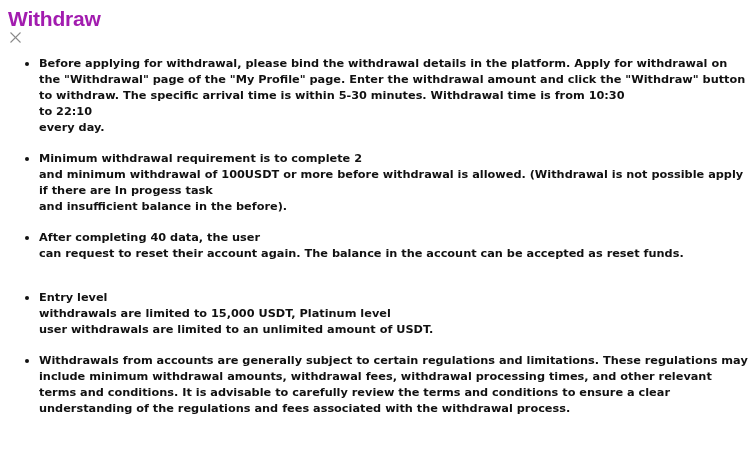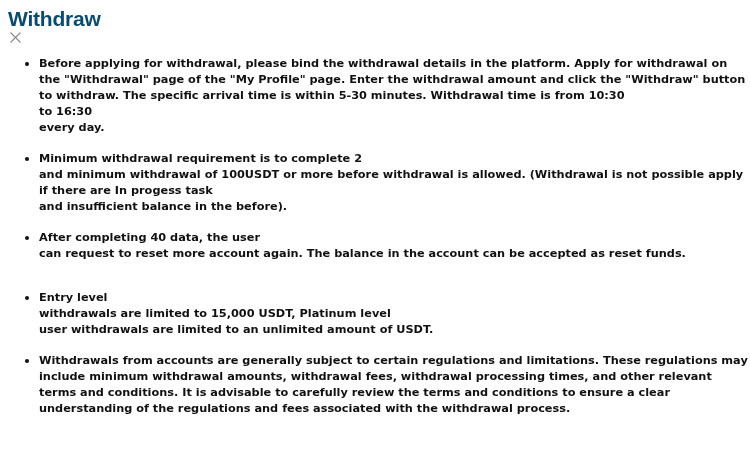--- a/index.html
+++ b/index.html
@@ -17,21 +17,21 @@
   }
   .title {
     position: absolute;
     left: 8px;
     top: 6px;
     margin: 0;
     font-family: "Liberation Sans", sans-serif;
     font-weight: bold;
     font-size: 21px;
     line-height: 26px;
-    color: #0c4a6e;
+    color: #a21caf;
     letter-spacing: -0.2px;
   }
   .close {
     position: absolute;
     left: 9px;
     top: 31px;
     width: 13px;
     height: 13px;
     cursor: pointer;
   }
@@ -77,33 +77,33 @@
     <svg width="13" height="13" viewBox="0 0 13 13">
       <line x1="1.5" y1="1.5" x2="11.5" y2="11.5" stroke="#8a8a8a" stroke-width="1.1"></line>
       <line x1="11.5" y1="1.5" x2="1.5" y2="11.5" stroke="#8a8a8a" stroke-width="1.1"></line>
     </svg>
   </div>
 
   <ul class="rules">
     <li class="item-1">
       <span class="bullet"></span>
       <span class="line">Before applying for withdrawal, please bind the withdrawal details in the platform. Apply for withdrawal on the "Withdrawal" page of the "My Profile" page. Enter the withdrawal amount and click the "Withdraw" button to withdraw. The specific arrival time is within 5-30 minutes. Withdrawal time is from 10:30</span>
-      <span class="line">to 16:30</span>
+      <span class="line">to 22:10</span>
       <span class="line">every day.</span>
     </li>
     <li class="item-2">
       <span class="bullet"></span>
       <span class="line">Minimum withdrawal requirement is to complete 2</span>
       <span class="line">and minimum withdrawal of 100USDT or more before withdrawal is allowed. (Withdrawal is not possible apply if there are In progess task</span>
       <span class="line">and insufficient balance in the before).</span>
     </li>
     <li class="item-3">
       <span class="bullet"></span>
       <span class="line">After completing 40 data, the user</span>
-      <span class="line">can request to reset more account again. The balance in the account can be accepted as reset funds.</span>
+      <span class="line">can request to reset their account again. The balance in the account can be accepted as reset funds.</span>
     </li>
     <li class="item-4">
       <span class="bullet"></span>
       <span class="line">Entry level</span>
       <span class="line">withdrawals are limited to 15,000 USDT, Platinum level</span>
       <span class="line">user withdrawals are limited to an unlimited amount of USDT.</span>
     </li>
     <li class="item-5">
       <span class="bullet"></span>
       <span class="line">Withdrawals from accounts are generally subject to certain regulations and limitations. These regulations may include minimum withdrawal amounts, withdrawal fees, withdrawal processing times, and other relevant terms and conditions. It is advisable to carefully review the terms and conditions to ensure a clear understanding of the regulations and fees associated with the withdrawal process.</span>

